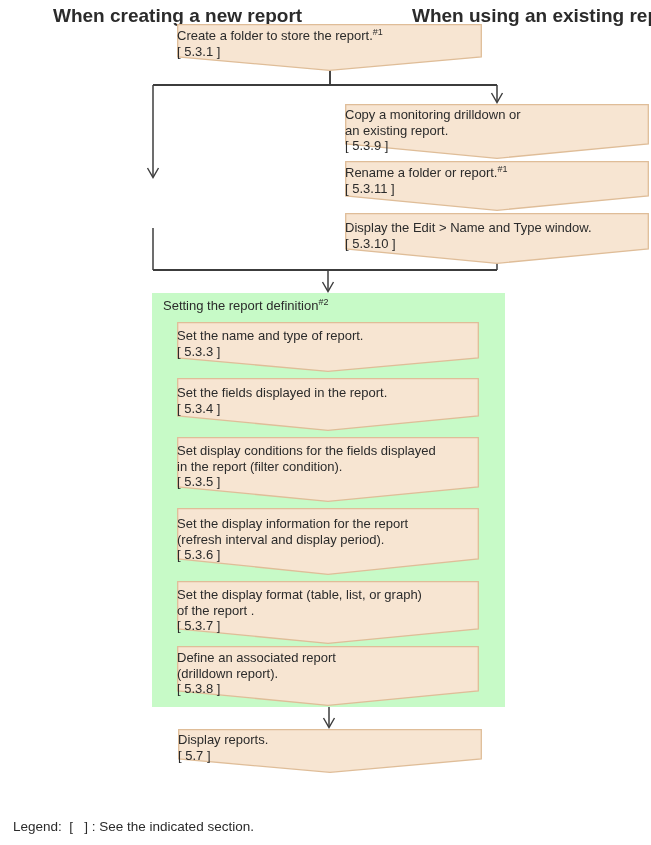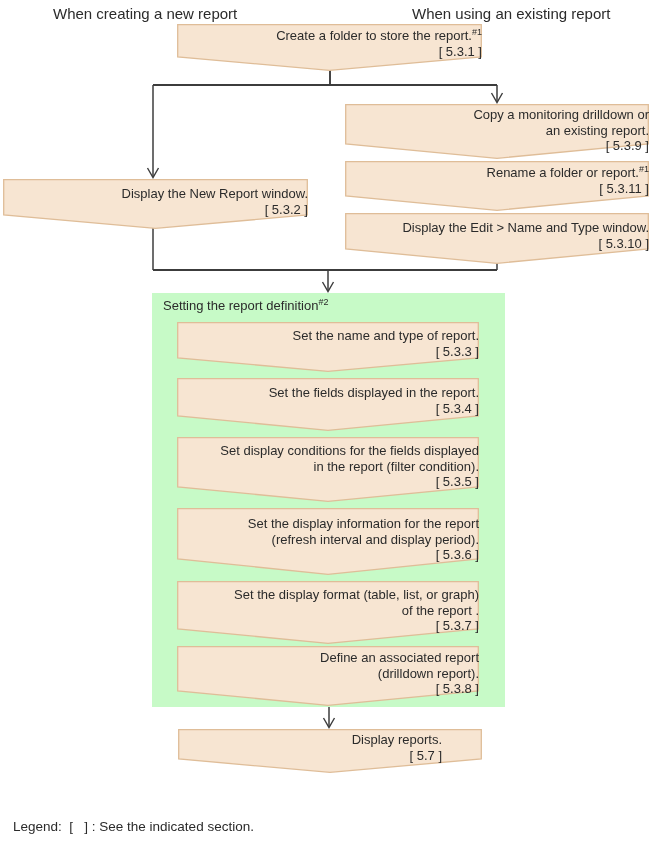--- a/index.html
+++ b/index.html
@@ -3,34 +3,34 @@
 <meta charset="utf-8">
 <style>
   html, body { margin:0; padding:0; background:#ffffff; }
   .canvas {
     position:relative; width:651px; height:845px;
     background:var(--background,#ffffff);
     font-family:"Liberation Sans", sans-serif;
     color:var(--text,#2b2b2b);
     overflow:hidden;
   }
-  .hdr { position:absolute; font-size:15px; white-space:nowrap; }
+  .hdr { position:absolute; font-size:19px; white-space:nowrap;font-weight:bold; }
   .lines { position:absolute; left:0; top:0; }
   .lines path { stroke:var(--line,#3c3c3c); fill:none; }
   .lines .main { stroke-width:1.9; }
   .lines .thin { stroke-width:1.5; }
   .lines .ah  { stroke-width:1.4; }
   .panel { position:absolute; left:152px; top:293px; width:353px; height:414px;
            background:var(--panel-fill,#c7fac7); }
   .panel-title { position:absolute; left:11px; top:5px; font-size:13px; white-space:nowrap; }
   .chev { position:absolute; }
   .chev svg { position:absolute; left:0; top:0; display:block; }
   .chev polygon { fill:var(--box-fill,#f7e5d2); stroke:var(--box-border,#dfbd98); stroke-width:1.3; }
   .chev-text { position:absolute; left:0; top:0; right:0; bottom:0;
-               text-align:right; font-size:13px; line-height:15.5px; padding-top:4px;padding-left:40px; }
+               text-align:left; font-size:13px; line-height:15.5px; padding-top:4px; }
   .t3 .chev-text { padding-top:3px; }
   sup { font-size:9px; vertical-align:super; line-height:0; }
   .legend { position:absolute; left:13px; top:777px; font-size:13.5px; line-height:20px; white-space:pre; }
 </style>
 </head>
 <body>
 
 <div class="canvas">
 
   <svg class="lines" width="651" height="845" viewBox="0 0 651 845">
@@ -90,29 +90,20 @@
   <div class="chev" style="left:345px; top:213px; width:304px; height:51px;">
     <svg width="304" height="51" viewBox="0 0 304 51">
       <polygon points="0.7,0.7 303.3,0.7 303.3,36 152,50.3 0.7,36"></polygon>
     </svg>
     <div class="chev-text" style="padding-top:7px;">
       <div>Display the Edit &gt; Name and Type window.</div>
       <div>[ 5.3.10 ]</div>
     </div>
   </div>
 
-  <div class="chev" style="left:3px; top:179px; width:305px; height:50px;">
-    <svg width="305" height="50" viewBox="0 0 305 50">
-      <polygon points="0.7,0.7 304.3,0.7 304.3,36 152.5,49.3 0.7,36"></polygon>
-    </svg>
-    <div class="chev-text" style="padding-top:7px;">
-      <div>Display the New Report window.</div>
-      <div>[ 5.3.2 ]</div>
-    </div>
-  </div>
 
   <div class="chev" style="left:177px; top:322px; width:302px; height:50px;">
     <svg width="302" height="50" viewBox="0 0 302 50">
       <polygon points="0.7,0.7 301.3,0.7 301.3,36 151,49.3 0.7,36"></polygon>
     </svg>
     <div class="chev-text" style="padding-top:6px;">
       <div>Set the name and type of report.</div>
       <div>[ 5.3.3 ]</div>
     </div>
   </div>

